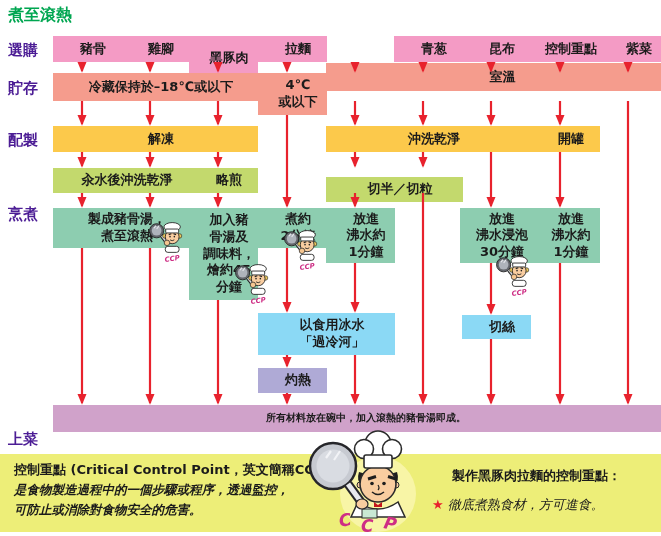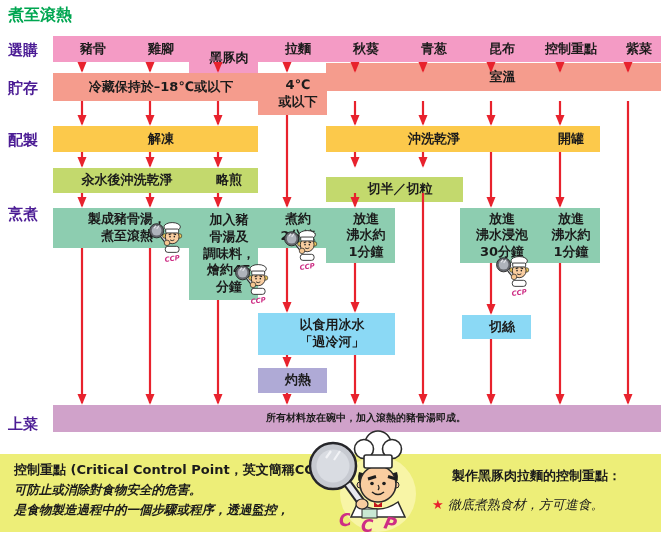--- a/index.html
+++ b/index.html
@@ -35,27 +35,26 @@
 <body>
 
 <div class="stage">
 
   <div class="title">煮至滾熱</div>
 
   <div class="lbl" style="top:41px">選購</div>
   <div class="lbl" style="top:79px">貯存</div>
   <div class="lbl" style="top:131px">配製</div>
   <div class="lbl" style="top:205px">烹煮</div>
-  <div class="lbl" style="top:415px">上菜</div>
+  <div class="lbl" style="top:430px">上菜</div>
 
   <div class="box pink" style="left:53px;top:36px;width:58px;height:26px">豬骨</div>
   <div class="box pink" style="left:121px;top:36px;width:58px;height:26px">雞腳</div>
   <div class="box pink" style="left:189px;top:36px;width:58px;height:44px">黑豚肉</div>
   <div class="box pink" style="left:258px;top:36px;width:58px;height:26px">拉麵</div>
-  <div class="box pink" style="left:326px;top:36px;width:58px;height:26px">秋葵</div>
   <div class="box pink" style="left:394px;top:36px;width:58px;height:26px">青葱</div>
   <div class="box pink" style="left:462px;top:36px;width:58px;height:26px">昆布</div>
   <div class="box pink" style="left:531px;top:36px;width:58px;height:26px">控制重點</div>
   <div class="box pink" style="left:599px;top:36px;width:58px;height:26px">紫菜</div>
 
   <div class="box salmon" style="left:53px;top:73px;width:194px;height:28px">冷藏保持於–18℃或以下</div>
   <div class="box salmon" style="left:258px;top:73px;width:58px;height:42px">4℃
 或以下</div>
   <div class="box salmon" style="left:326px;top:63px;width:331px;height:28px">室溫</div>
 
@@ -89,22 +88,22 @@
   <div class="box blue" style="left:258px;top:313px;width:126px;height:42px">以食用冰水
 「過冷河」</div>
   <div class="box blue" style="left:462px;top:315px;width:58px;height:24px">切絲</div>
   <div class="box lilac" style="left:258px;top:368px;width:58px;height:25px">灼熱</div>
 
   <div class="box bar" style="left:53px;top:405px;width:604px;height:27px">所有材料放在碗中，加入滾熱的豬骨湯即成。</div>
 
   <div class="panel"></div>
   <div class="def">
     <div class="t">控制重點 (Critical Control Point，英文簡稱CCP)</div>
+    <div class="i">是食物製造過程中的一個步驟或程序，透過監控，</div>
     <div class="i">可防止或消除對食物安全的危害。</div>
-    <div class="i">是食物製造過程中的一個步驟或程序，透過監控，</div>
   </div>
   <div class="pt">
     <div class="t">製作黑豚肉拉麵的控制重點：</div>
     <div class="l2"><span class="star">★</span><span>徹底煮熟食材，方可進食。</span></div>
   </div>
 
   <svg class="overlay" viewBox="0 0 661 536">
     <defs>
       <marker id="ah" viewBox="0 0 12 12" refX="10" refY="6" markerWidth="11" markerHeight="11" orient="auto" markerUnits="userSpaceOnUse">
         <path id="ahp" d="M0,1 L12,6 L0,11 Z"></path>

